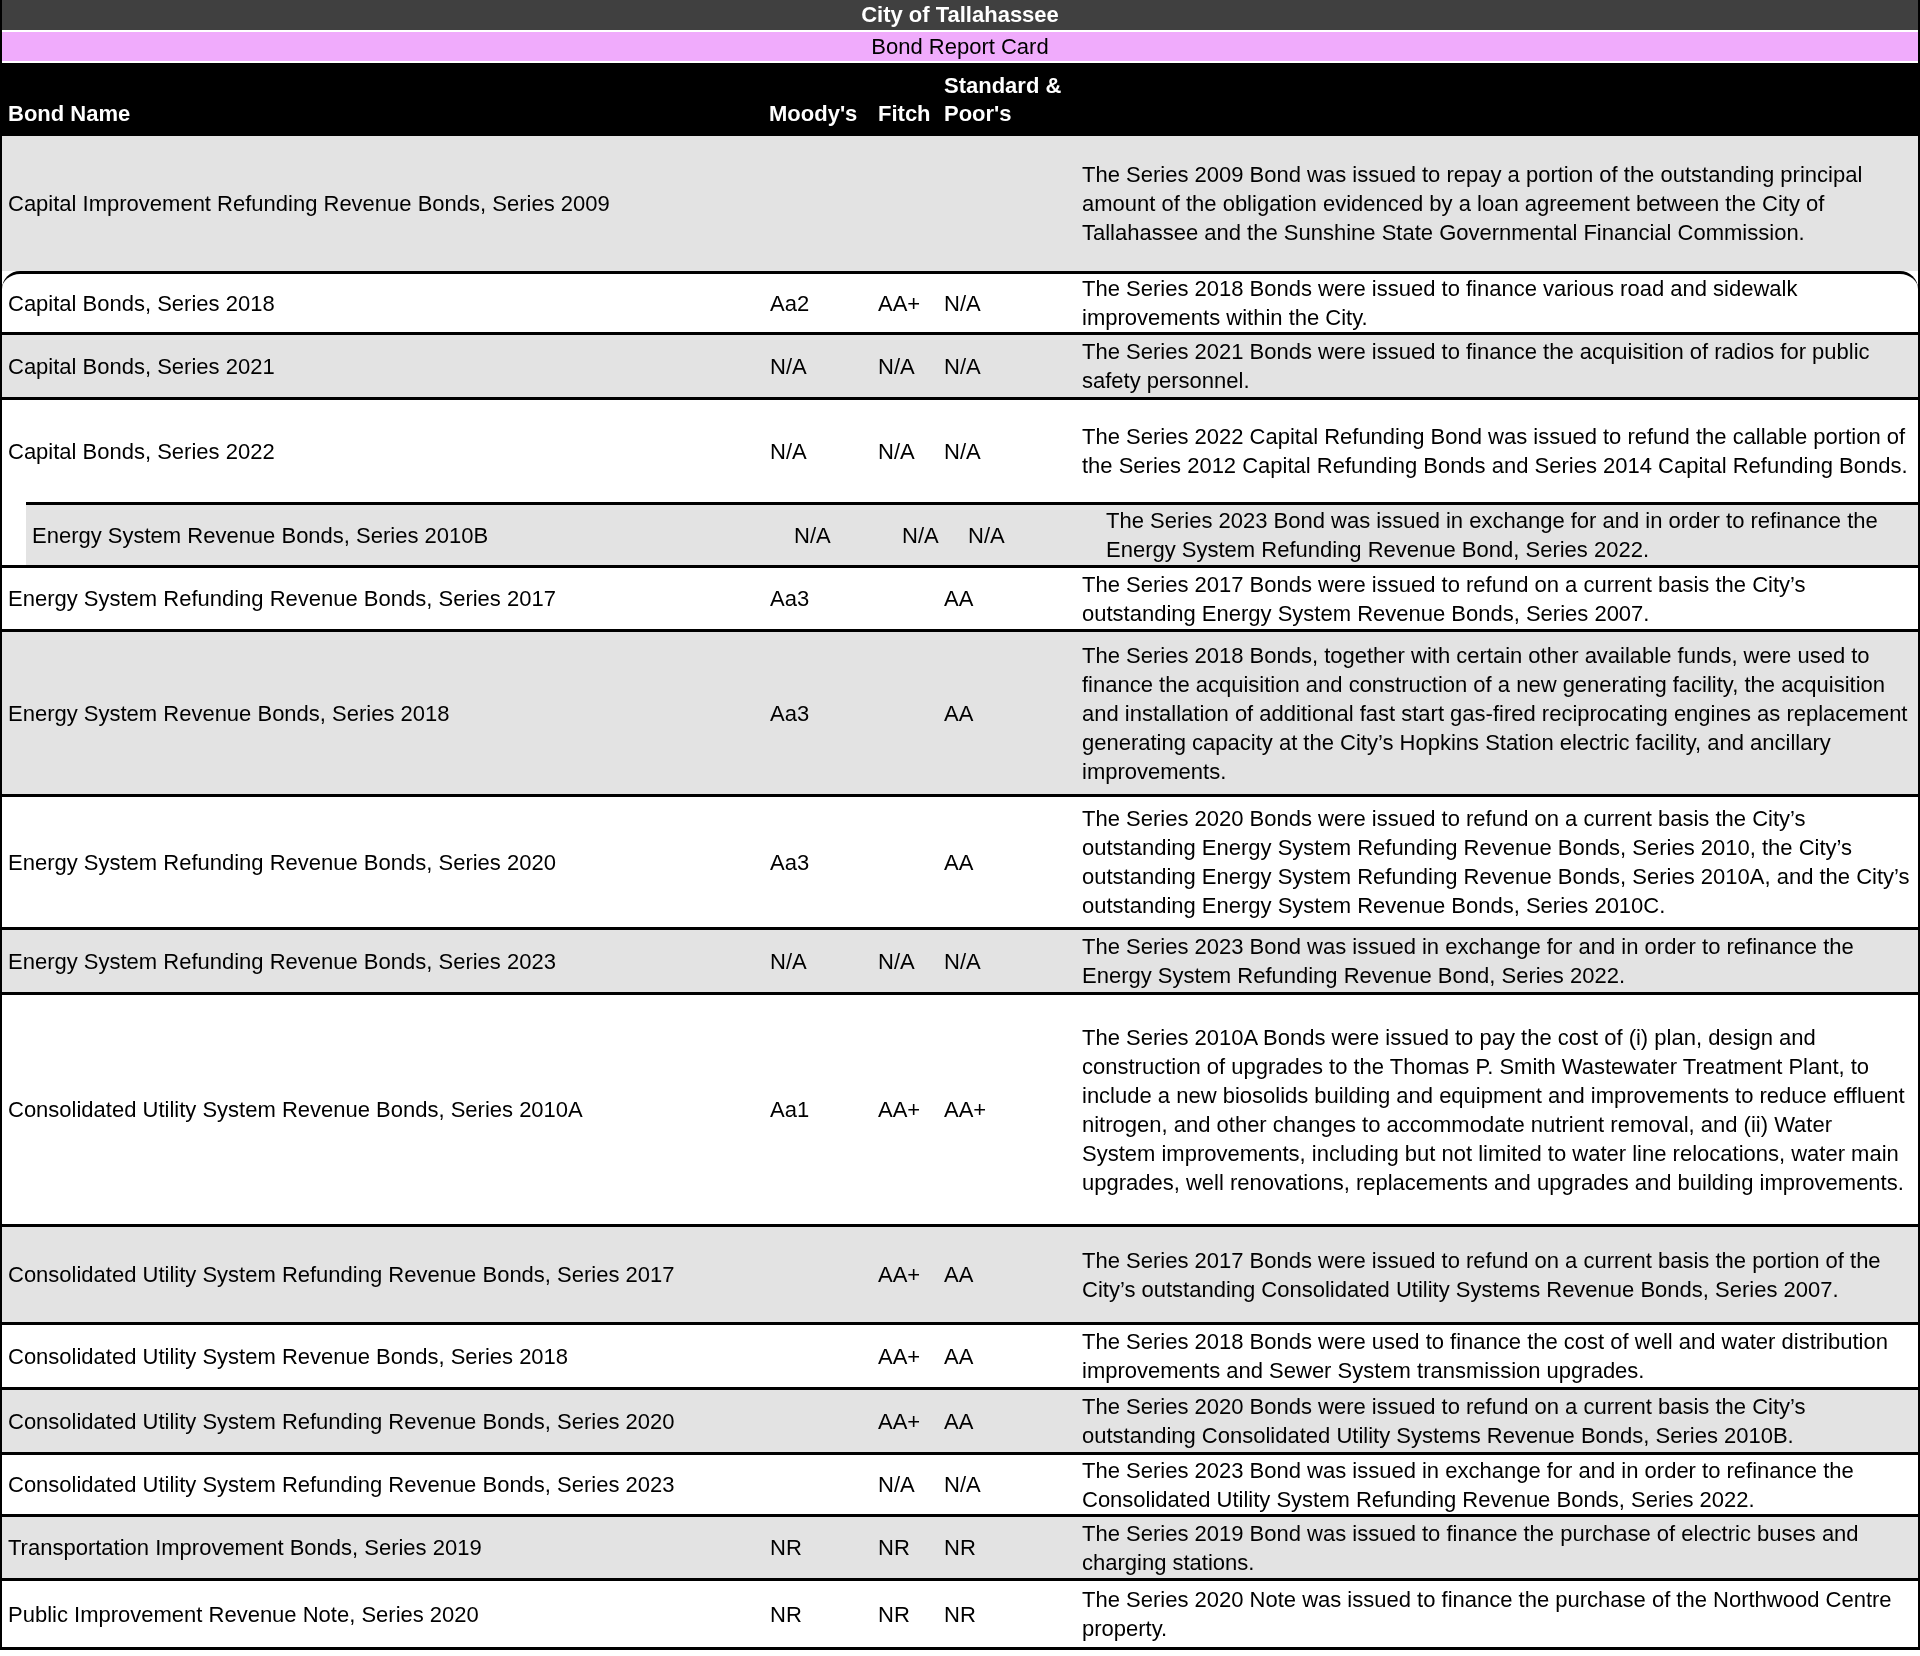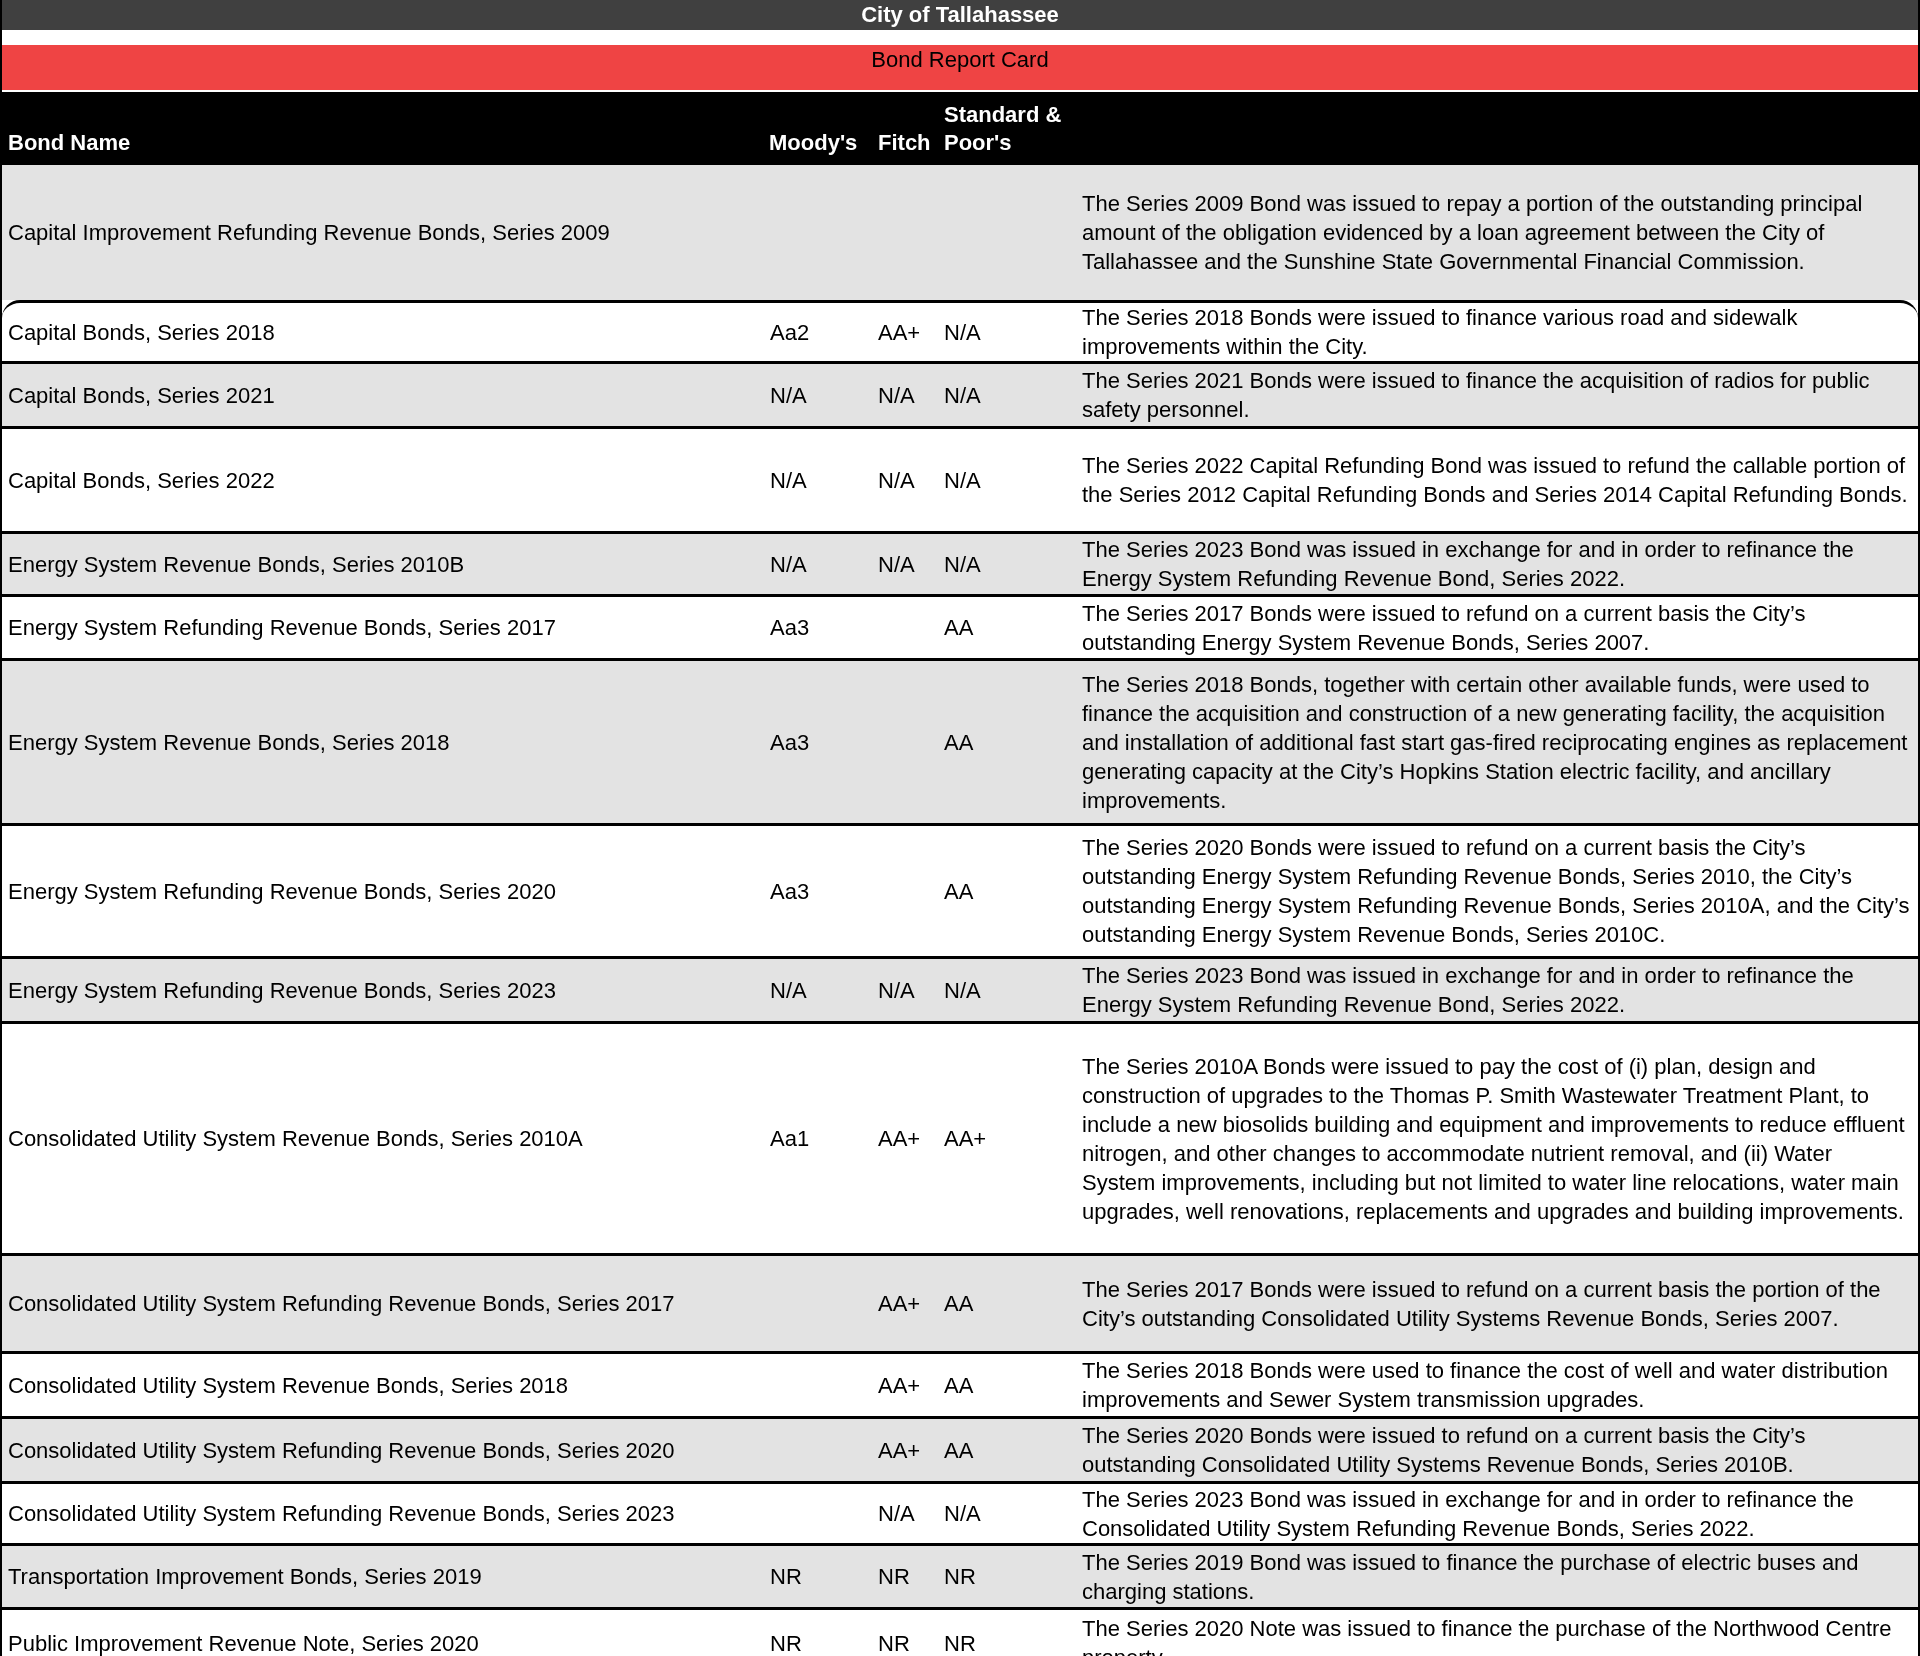--- a/index.html
+++ b/index.html
@@ -24,24 +24,24 @@
   .title-bar {
     height: 30px;
     background: #404040;
     color: #ffffff;
     font-weight: bold;
     font-size: 22px;
     line-height: 30px;
     text-align: center;
   }
   .subtitle-bar {
-    height: 45px;
-    margin-top: 15px;
+    height: 29px;
+    margin-top: 2px;
     margin-bottom: 2px;
-    background: #ef4444;
+    background: #f0abfc;
     color: #000000;
     font-size: 22px;
     line-height: 30px;
     text-align: center;
   }
   
   .col-header {
     background: #000000;
     color: #ffffff;
     font-weight: bold;
@@ -80,21 +80,21 @@
   .c-bond    { padding-left: 6px;  padding-right: 4px; }
   .c-moody   { padding-left: 6px; }
   .c-fitch   { padding-left: 6px; }
   .c-sp      { padding-left: 6px; }
   .c-purpose { padding-left: 8px;  padding-right: 8px; }
   
   .row:nth-child(1)  { min-height: 138px; }
   .row:nth-child(2)  { min-height: 58px; border-radius: 18px;  }
   .row:nth-child(3)  { min-height: 65px;  }
   .row:nth-child(4)  { min-height: 105px; }
-  .row:nth-child(5)  { min-height: 63px;  }
+  .row:nth-child(5)  { min-height: 63px; margin-left: 24px;  }
   .row:nth-child(6)  { min-height: 64px;  }
   .row:nth-child(7)  { min-height: 165px; }
   .row:nth-child(8)  { min-height: 133px; }
   .row:nth-child(9)  { min-height: 65px;  }
   .row:nth-child(10) { min-height: 232px; }
   .row:nth-child(11) { min-height: 98px;  }
   .row:nth-child(12) { min-height: 65px;  }
   .row:nth-child(13) { min-height: 65px;  }
   .row:nth-child(14) { min-height: 62px;  }
   .row:nth-child(15) { min-height: 64px;  }

